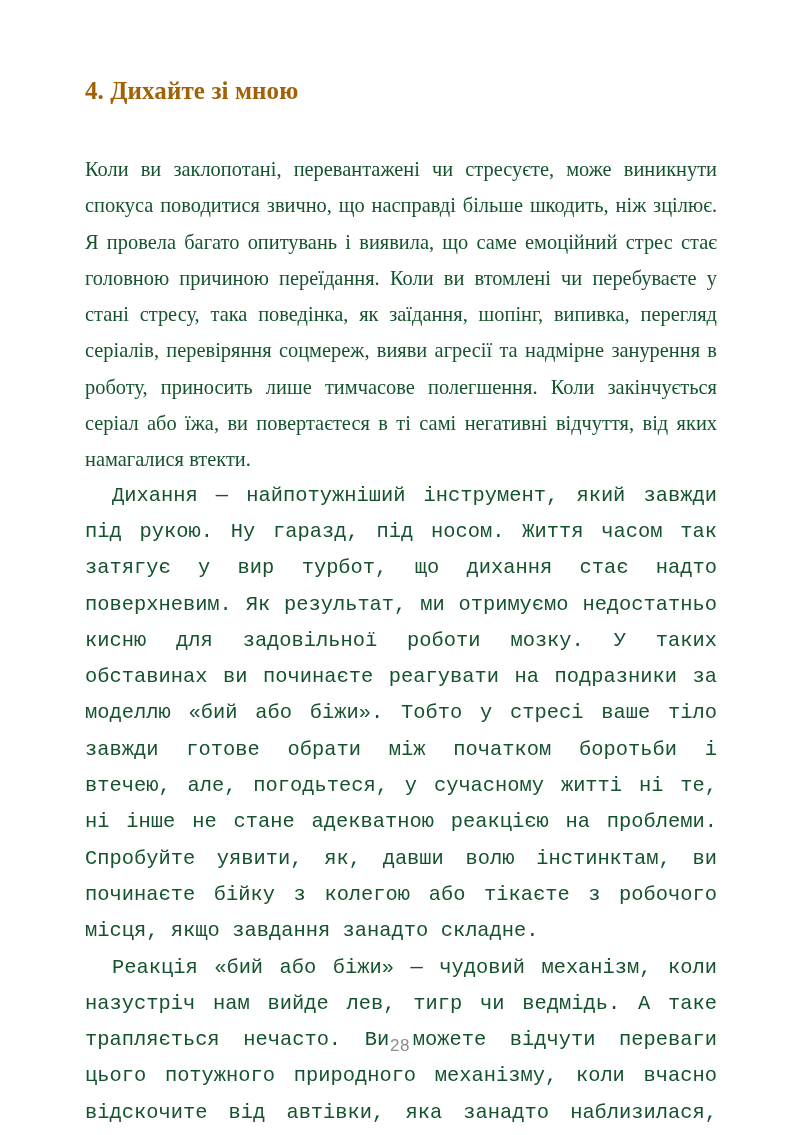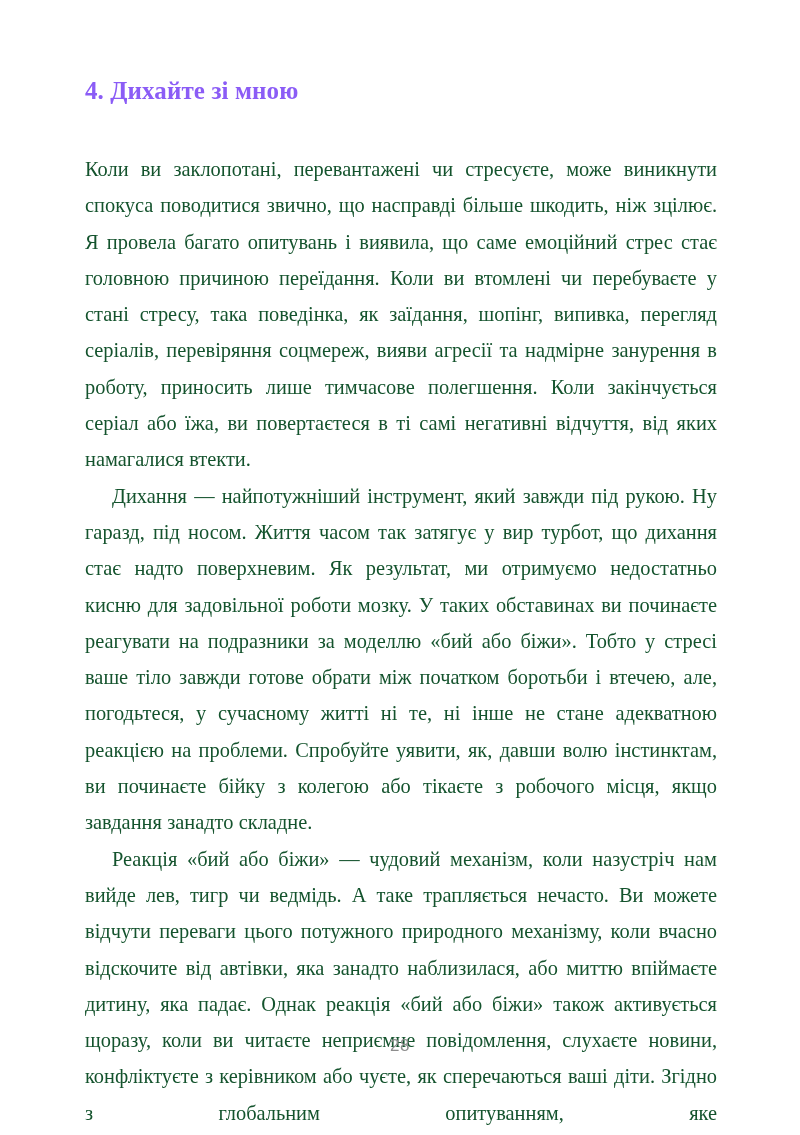--- a/index.html
+++ b/index.html
@@ -24,21 +24,21 @@
     left: 85px;
     top: 0;
     width: 632px;
   }
 
   .chapter-title {
     font-family: "Liberation Serif", "DejaVu Serif", serif;
     font-weight: bold;
     font-size: 25px;
     line-height: 30px;
-    color: #8b5cf6;
+    color: #a16207;
     margin: 0;
     padding-top: 76px;
     letter-spacing: 0.1px;
   }
 
   .body-text {
     margin: 0;
     padding-top: 45px;
   }
 
@@ -50,20 +50,21 @@
     text-align: justify;
     text-justify: inter-word;
     margin: 0;
     -webkit-hyphens: manual;
     hyphens: manual;
     word-spacing: 0.2px;
   }
 
   p.para + p.para {
     text-indent: 27px;
+    font-family: Liberation Mono, monospace;
   }
 
   
   p.para.continues::after {
     content: "";
     display: inline-block;
     width: 100%;
   }
 
   .folio {

